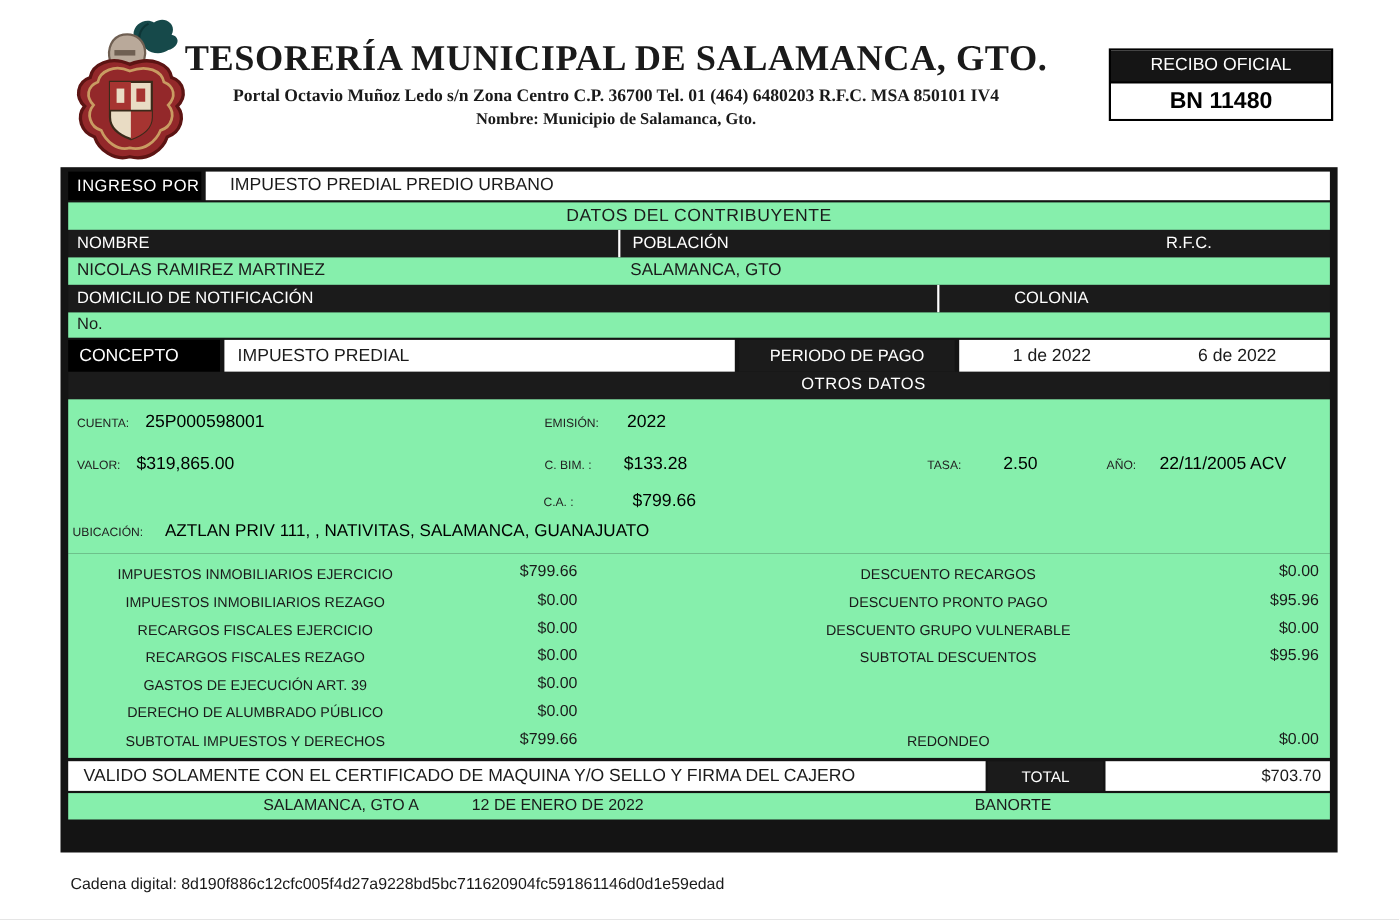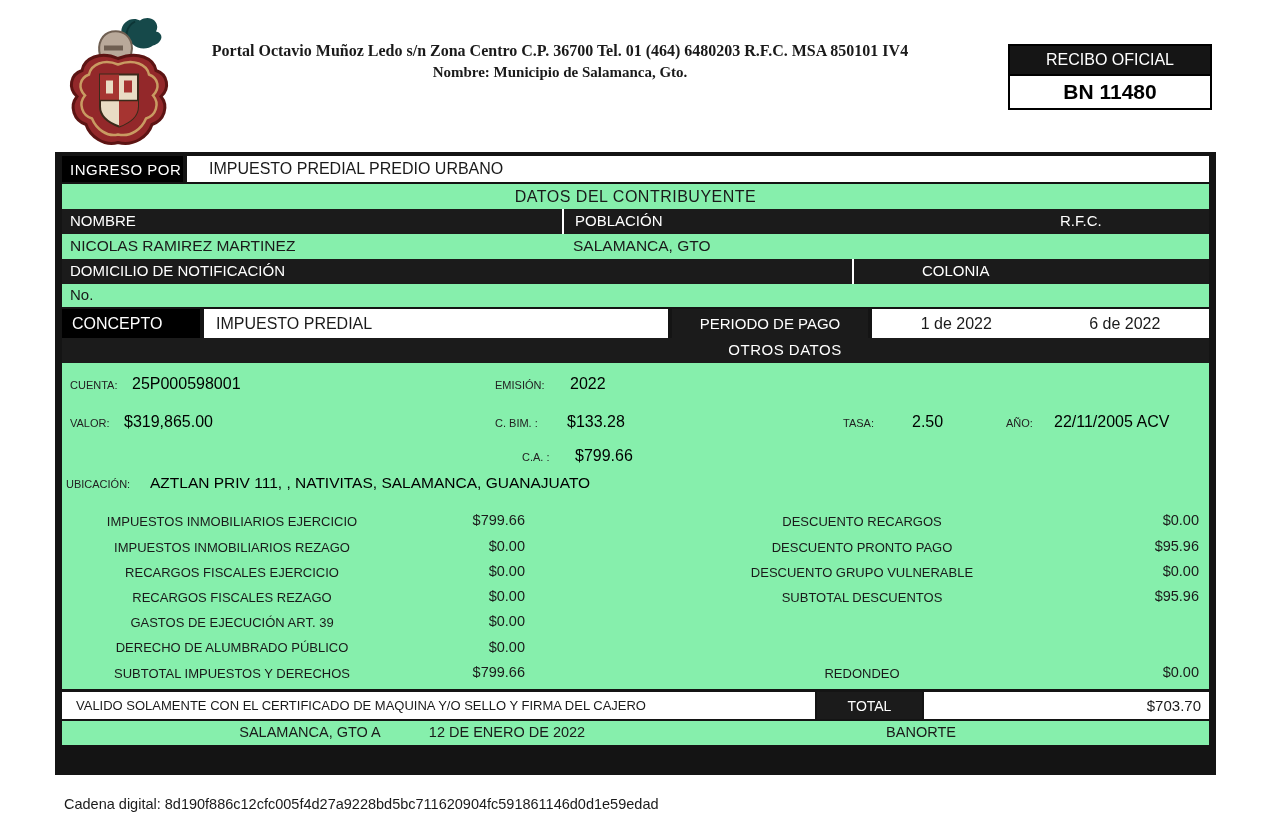--- a/index.html
+++ b/index.html
@@ -57,21 +57,21 @@
   .r10 .half-l { position:absolute; left:0; width:568px; top:4px; text-align:center; }
   .r10 .half-r { position:absolute; left:570px; right:0; top:4px; text-align:center; }
 
   .r11 { height:186px; }
   .il-label { position:absolute; left:0; width:340px; text-align:center; font-size:13px; }
   .il-value { position:absolute; left:340px; width:123px; text-align:right; font-size:14.5px; }
   .ir-label { position:absolute; left:600px; width:400px; text-align:center; font-size:13px; }
   .ir-value { position:absolute; left:1030px; width:107px; text-align:right; font-size:14.5px; }
 
   .r12 { height:27px; margin-top:3px; }
-  .r12 .note { width:753px; background:#fff; display:flex; align-items:center; padding-left:14px; font-size:13px; }
+  .r12 .note { width:834px; background:#fff; display:flex; align-items:center; padding-left:14px; font-size:16px; }
   .r12 .total-box { width:105px; margin-left:2px; background:#1b1b1b; color:#fff; display:flex; align-items:center; justify-content:center; font-size:14px; }
   .r12 .total-val { flex:1; margin-left:2px; background:#fff; display:flex; align-items:center; justify-content:flex-end; padding-right:8px; font-size:15px; }
 
   .r13 { height:24px; margin-top:2px; font-size:14.5px; }
   .r13 span { position:absolute; top:3px; transform:translateX(-50%); }
 
   
   #cadena { left:64px; top:796px; font-size:14.5px; color:#1a1a1a; }
 </style>
 </head>
@@ -91,20 +91,21 @@
       <path d="M40 60 L59 60 L59 86 L40 86 Z" fill="#a63431"></path>
       <path d="M59 86 L78 86 L78 92 C78 102 70 108 59 112 Z" fill="#a63431"></path>
       <rect x="46" y="66" width="7" height="13" fill="#e9dcc4"></rect>
       <rect x="64" y="66" width="8" height="12" fill="#a63431"></rect>
       <rect x="47" y="90" width="8" height="12" fill="#e9dcc4"></rect>
       <path d="M40 86 L78 86" stroke="#3a2a1a" stroke-width="1.5"></path>
     </svg>
   </div>
 
   <div class="abs" id="title-block">
+    <div id="main-title">TESORERÍA MUNICIPAL DE SALAMANCA, GTO.</div>
     <div id="addr-line">Portal Octavio Muñoz Ledo s/n Zona Centro C.P. 36700 Tel. 01 (464) 6480203 R.F.C. MSA 850101 IV4</div>
     <div id="name-line">Nombre: Municipio de Salamanca, Gto.</div>
   </div>
 
   <div class="abs" id="receipt-box">
     <div id="receipt-label">RECIBO OFICIAL</div>
     <div id="receipt-number">BN 11480</div>
   </div>
 
   <div class="abs" id="doc">
@@ -160,21 +161,21 @@
 
       <span class="sm" style="left:8px;top:54px">VALOR:</span>
       <span class="bg" style="left:62px;top:50px">$319,865.00</span>
       <span class="sm" style="left:433px;top:54px">C. BIM. :</span>
       <span class="bg" style="left:505px;top:50px">$133.28</span>
       <span class="sm" style="left:781px;top:54px">TASA:</span>
       <span class="bg" style="left:850px;top:50px">2.50</span>
       <span class="sm" style="left:944px;top:54px">AÑO:</span>
       <span class="bg" style="left:992px;top:50px">22/11/2005 ACV</span>
 
-      <span class="sm" style="left:460px;top:88px">C.A. :</span>
+      <span class="sm" style="left:432px;top:88px">C.A. :</span>
       <span class="bg" style="left:513px;top:84px">$799.66</span>
 
       <span class="sm" style="left:4px;top:115px">UBICACIÓN:</span>
       <span class="bg" style="left:88px;top:111px;font-size:15.5px">AZTLAN PRIV 111, , NATIVITAS, SALAMANCA, GUANAJUATO</span>
     </div>
 
 
     <div class="row white r11">
 
       <div class="il-label" style="top:11px">IMPUESTOS INMOBILIARIOS EJERCICIO</div>

